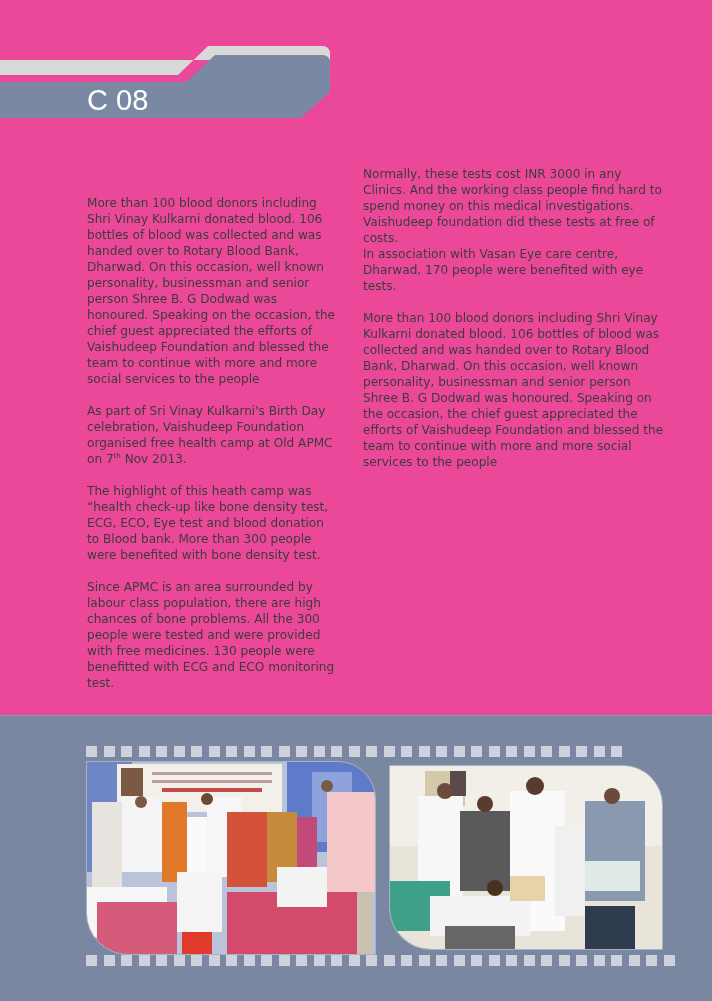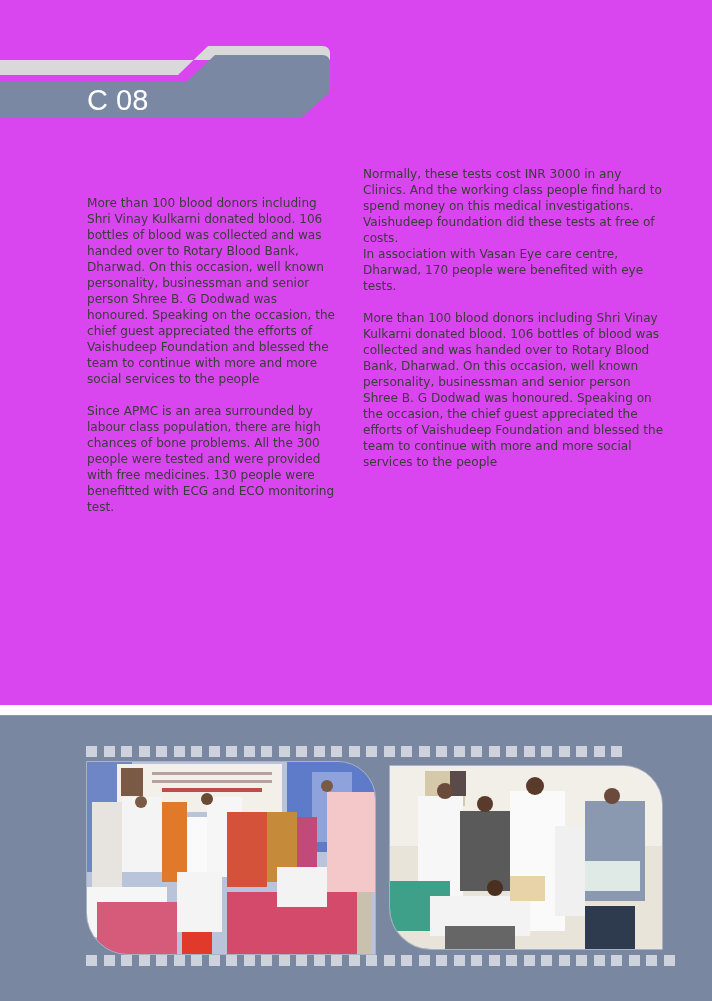--- a/index.html
+++ b/index.html
@@ -1,18 +1,18 @@
 <!DOCTYPE html>
 <html><head>
 <meta charset="utf-8">
 <style>
   html, body { margin: 0; padding: 0; background: #ffffff; }
   body { width: 712px; height: 1001px; position: relative; overflow: hidden;
          font-family: "DejaVu Sans", sans-serif; }
-  .page { position: absolute; left: 0; top: 0; width: 712px; height: 705px; background: #d946ef; }
+  .page { position: absolute; left: 0; top: 0; width: 712px; height: 1001px; background: #ec4899; }
 
   
   .header-shape { position: absolute; left: 0; top: 40px; width: 340px; height: 90px; }
   .section-code { position: absolute; left: 87px; top: 86px; font-family: "Liberation Sans", sans-serif;
                   font-size: 29px; color: #ffffff; letter-spacing: 0px; line-height: 1; }
 
   
   .col { position: absolute; font-family: "DejaVu Sans", sans-serif; font-size: 12.1px;
          line-height: 16px; color: #3c3c3c; }
   .col p { margin: 0 0 16px 0; white-space: pre-line; }
@@ -41,20 +41,22 @@
 <div class="page">
 
   <svg class="header-shape" viewBox="0 40 340 90">
     <path d="M0 75 L178 75 L208 46 L322 46 Q330 46 330 54 L330 60 L0 60 Z" fill="#d9d9d9"></path>
     <path d="M0 82 L186 82 L215 55 L322 55 Q330 55 330 63 L330 92 L301 118 L0 118 Z" fill="#7a88a3"></path>
   </svg>
   <div class="section-code">C 08</div>
 
   <div class="col col-left">
     <p>More than 100 blood donors including Shri Vinay Kulkarni donated blood. 106 bottles of blood was collected and was handed over to Rotary Blood Bank, Dharwad. On this occasion, well known personality, businessman and senior person Shree B. G Dodwad was honoured.  Speaking on the occasion, the chief guest appreciated the efforts of Vaishudeep Foundation and blessed the team to continue with more and more social services to the people</p>
+    <p><span>As part of Sri Vinay Kulkarni's Birth Day celebration, Vaishudeep Foundation organised free health camp at Old APMC on 7</span><sup>th</sup><span> Nov 2013.</span></p>
+    <p>The highlight of this heath camp was “health check-up like bone density test, ECG, ECO, Eye test and blood donation to Blood bank. More than 300 people were benefited with bone density test.</p>
     <p>Since APMC is an area surrounded by labour class population, there are high chances of bone problems. All the 300 people were tested and were provided with free medicines.  130 people were benefitted with ECG and ECO monitoring test.</p>
   </div>
 
   <div class="col col-right">
     <p>Normally, these tests cost INR 3000 in any Clinics. And the working class people find hard to spend money on this medical investigations. Vaishudeep foundation did these tests at free of costs.
 In association with Vasan Eye care centre, Dharwad, 170 people were benefited with eye tests.</p>
     <p>More than 100 blood donors including Shri Vinay Kulkarni donated blood. 106 bottles of blood was collected and was handed over to Rotary Blood Bank, Dharwad. On this occasion, well known personality, businessman and senior person Shree B. G Dodwad was honoured.  Speaking on the occasion, the chief guest appreciated the efforts of Vaishudeep Foundation and blessed the team to continue with more and more social services to the people</p>
   </div>
 
   <div class="film-band"></div>

